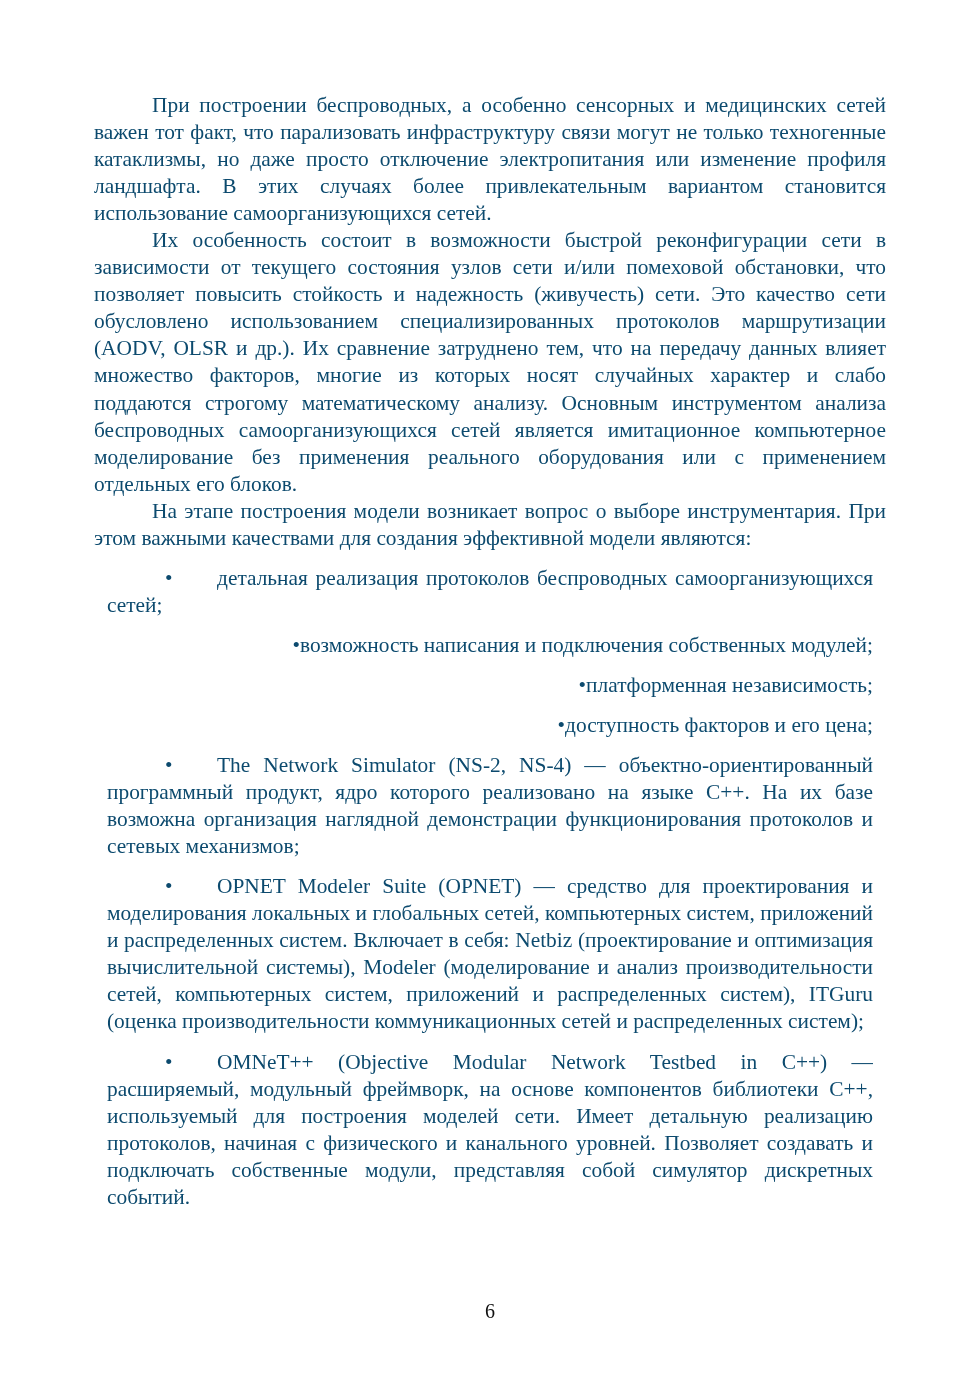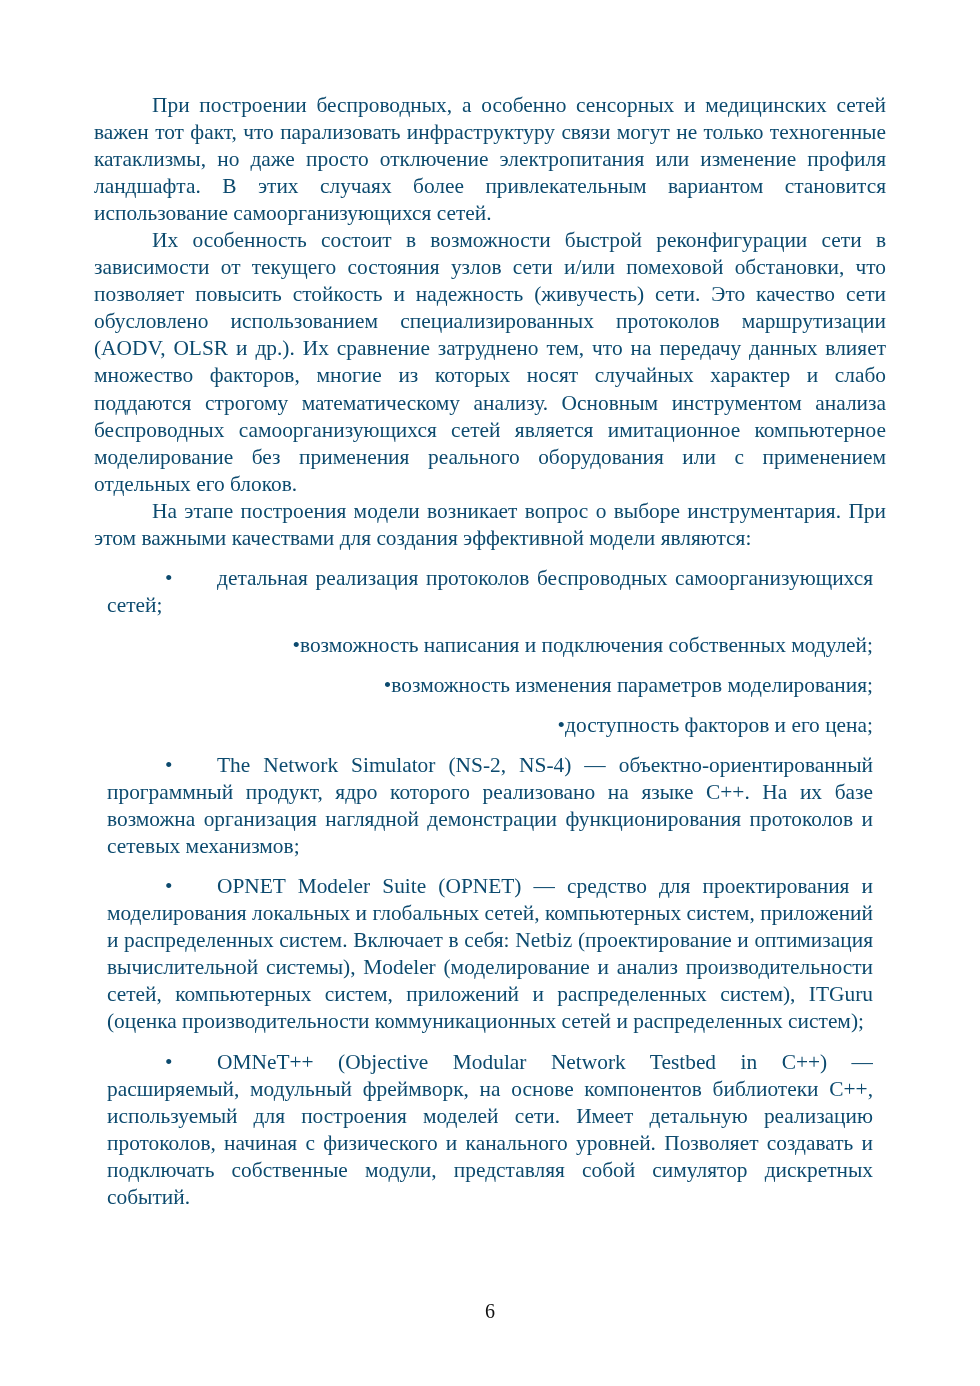--- a/index.html
+++ b/index.html
@@ -22,21 +22,21 @@
 <body>
 
 <div class="page">
   <p class="para">При построении беспроводных, а особенно сенсорных и медицинских сетей важен тот факт, что парализовать инфраструктуру связи могут не только техногенные катаклизмы, но даже просто отключение электропитания или изменение профиля ландшафта. В этих случаях более привлекательным вариантом становится использование самоорганизующихся сетей.</p>
   <p class="para">Их особенность состоит в возможности быстрой реконфигурации сети в зависимости от текущего состояния узлов сети и/или помеховой обстановки, что позволяет повысить стойкость и надежность (живучесть) сети. Это качество сети обусловлено использованием специализированных протоколов маршрутизации (AODV, OLSR и др.). Их сравнение затруднено тем, что на передачу данных влияет множество факторов, многие из которых носят случайных характер и слабо поддаются строгому математическому анализу. Основным инструментом анализа беспроводных самоорганизующихся сетей является имитационное компьютерное моделирование без применения реального оборудования или с применением отдельных его блоков.</p>
   <p class="para">На этапе построения модели возникает вопрос о выборе инструментария. При этом важными качествами для создания эффективной модели являются:</p>
 
   <div>
     <p class="bullet"><span class="dot">•</span><span>детальная реализация протоколов беспроводных самоорганизующихся сетей;</span></p>
     <p class="bullet simple"><span class="dot">•</span><span>возможность написания и подключения собственных модулей;</span></p>
-    <p class="bullet simple"><span class="dot">•</span><span>возможность изменения параметров моделирования;</span></p>
+    <p class="bullet simple"><span class="dot">•</span><span>платформенная независимость;</span></p>
     <p class="bullet simple"><span class="dot">•</span><span>доступность факторов и его цена;</span></p>
   </div>
 
 
   <div>
     <p class="bullet"><span class="dot">•</span><span>The Network Simulator (NS-2, NS-4) — объектно-ориентированный программный продукт, ядро которого реализовано на языке C++. На их базе возможна организация наглядной демонстрации функционирования протоколов и сетевых механизмов;</span></p>
     <p class="bullet"><span class="dot">•</span><span>OPNET Modeler Suite (OPNET) — средство для проектирования и моделирования локальных и глобальных сетей, компьютерных систем, приложений и распределенных систем. Включает в себя: Netbiz (проектирование и оптимизация вычислительной системы), Modeler (моделирование и анализ производительности сетей, компьютерных систем, приложений и распределенных систем), ITGuru (оценка производительности коммуникационных сетей и распределенных систем);</span></p>
     <p class="bullet"><span class="dot">•</span><span>OMNeT++ (Objective Modular Network Testbed in C++) — расширяемый, модульный фреймворк, на основе компонентов библиотеки C++, используемый для построения моделей сети. Имеет детальную реализацию протоколов, начиная с физического и канального уровней. Позволяет создавать и подключать собственные модули, представляя собой симулятор дискретных событий.</span></p>
   </div>
 </div>

